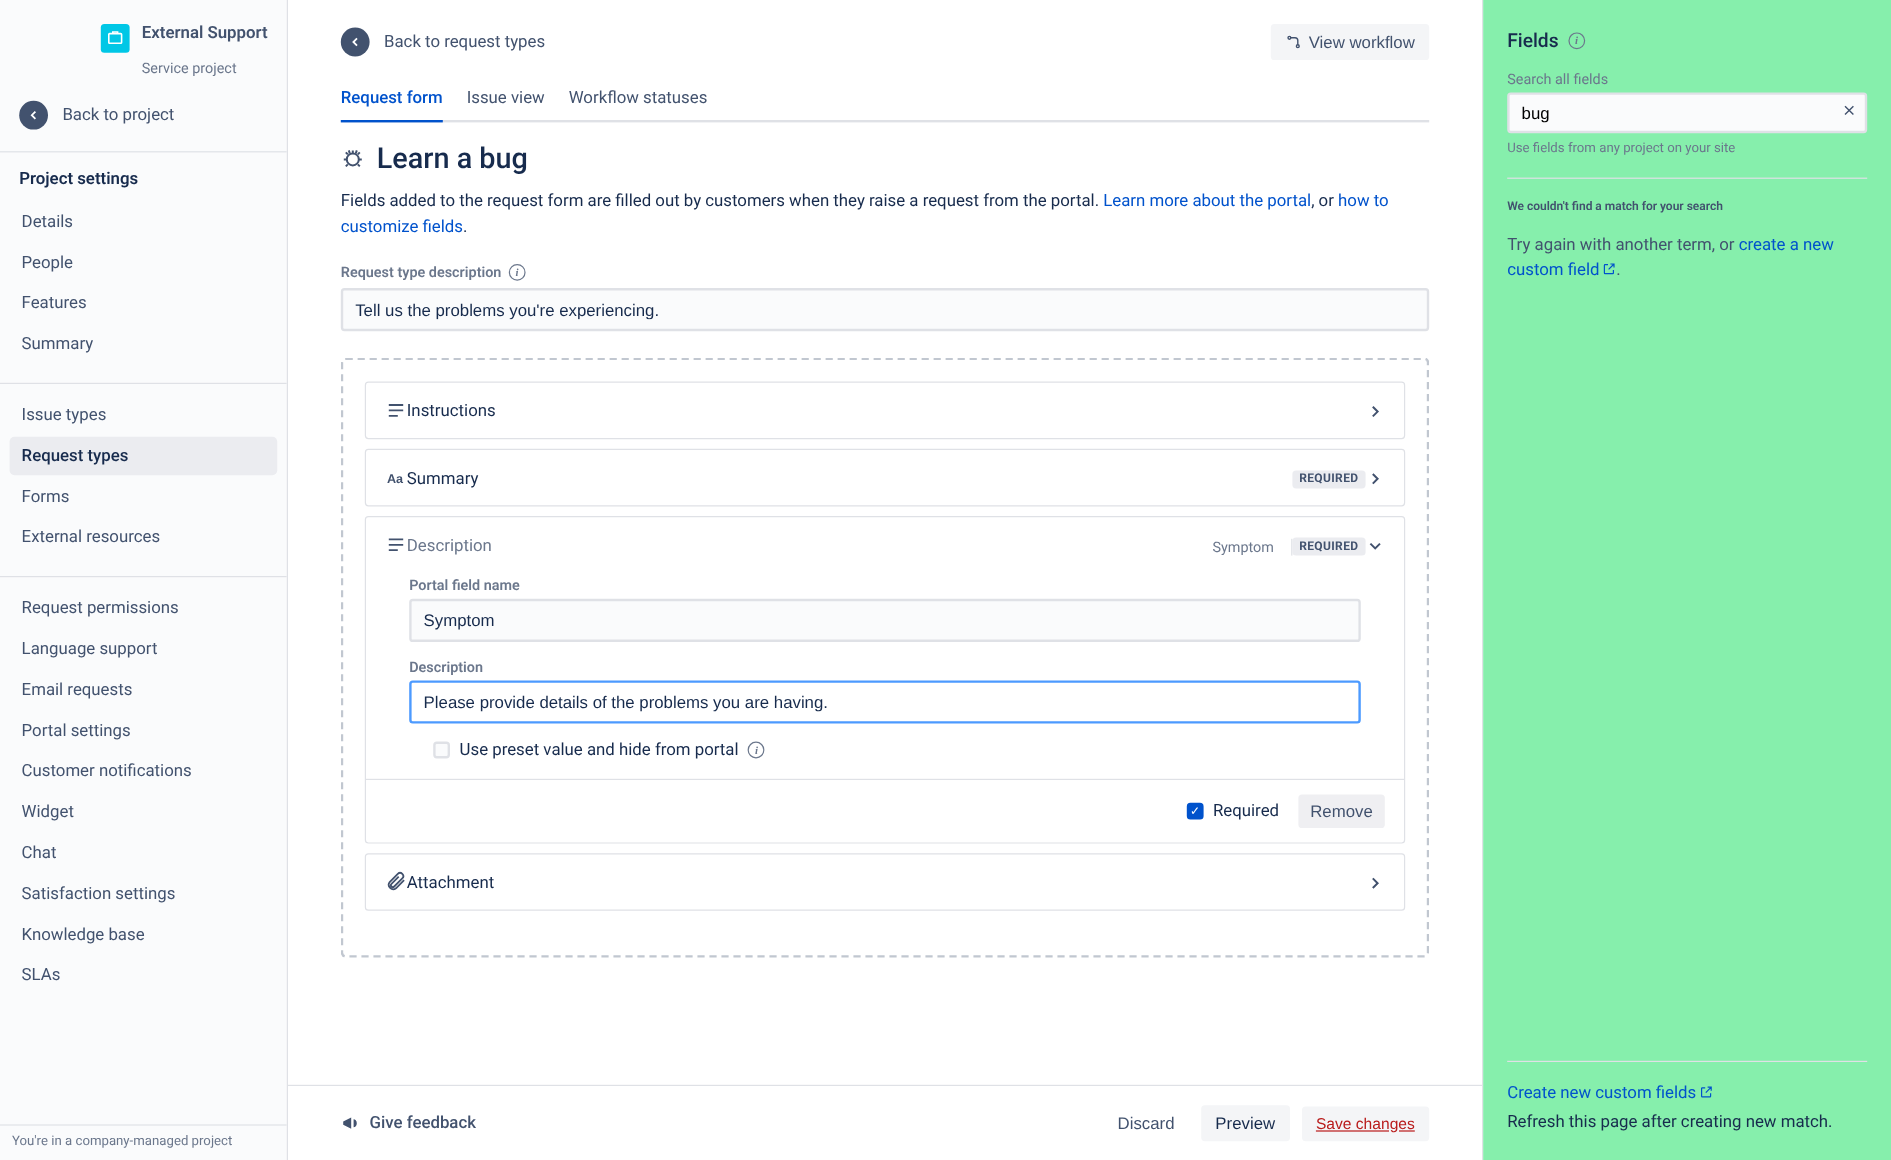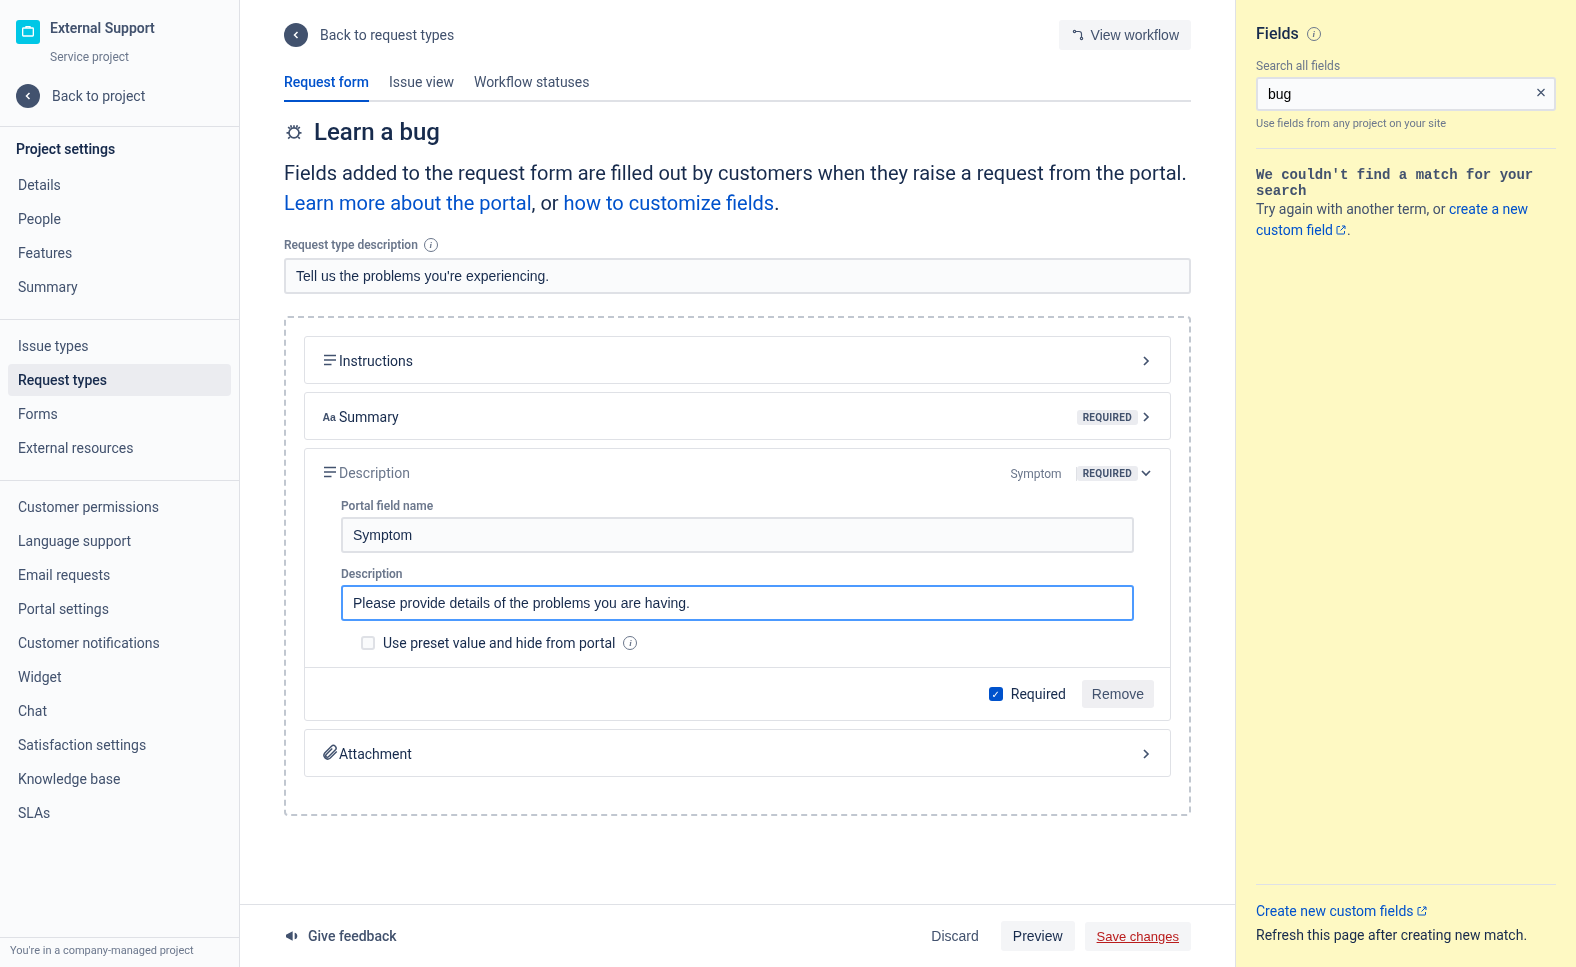--- a/index.html
+++ b/index.html
@@ -26,20 +26,21 @@
       border-right: 1px solid #dfe1e6;
       display: flex;
       flex-direction: column;
       overflow-y: auto;
     }
     .sidebar-header {
       padding: 20px 16px 12px;
       display: flex;
       gap: 10px;
       align-items: flex-start;
+      justify-content: flex-end;
     }
     .project-icon {
       width: 24px;
       height: 24px;
       background: #00c7e6;
       border-radius: 3px;
       display: flex;
       align-items: center;
       justify-content: center;
       color: white;
@@ -174,21 +175,21 @@
     .page-title {
       display: flex;
       align-items: center;
       gap: 10px;
       margin-bottom: 12px;
     }
     .page-title h1 { font-size: 24px; font-weight: 500; color: #172b4d; }
     .bug-icon { width: 20px; height: 20px; color: #42526e; }
     .desc-line {
       color: #172b4d;
-      font-size: 20px;
+      font-size: 14px;
       line-height: 1.5;
       margin-bottom: 20px;
     }
     .field-label {
       font-size: 12px;
       color: #6b778c;
       font-weight: 600;
       margin-bottom: 6px;
       display: flex;
       align-items: center;
@@ -334,21 +335,21 @@
       padding: 7px 12px;
       color: #b91c1c;
       border-radius: 3px;
       font-size: 13px;
       text-decoration: underline;
     }
 
     
     .right-panel {
       width: 340px;
-      background: #fef9c3;
+      background: #86efac;
       padding: 24px 20px;
       display: flex;
       flex-direction: column;
     }
     .panel-title {
       font-size: 16px;
       font-weight: 500;
       color: #172b4d;
       display: flex;
       align-items: center;
@@ -367,21 +368,21 @@
     .clear-x {
       position: absolute;
       right: 8px;
       top: 50%;
       transform: translateY(-50%);
       cursor: pointer;
       color: #42526e;
     }
     .panel-hint { font-size: 11px; color: #6b778c; margin-top: 6px; }
     .panel-divider { border-top: 1px solid #dfe1e6; margin: 18px 0; }
-    .no-match-title { font-weight: 600; color: #42526e; font-size: 14px; margin-bottom: 0; font-family: Liberation Mono, monospace; }
+    .no-match-title { font-weight: 600; color: #42526e; font-size: 10px; margin-bottom: 16px; }
     .no-match-text { color: #42526e; font-size: 14px; line-height: 1.5; }
     .panel-bottom { margin-top: auto; }
     .ext-link-icon { width: 12px; height: 12px; display: inline-block; margin-left: 2px; vertical-align: -1px; }
     .info-icon {
       width: 14px;
       height: 14px;
       border: 1.5px solid #6b778c;
       border-radius: 50%;
       display: inline-flex;
       align-items: center;
@@ -426,21 +427,21 @@
     </ul>
   <div class="sidebar-divider"></div>
   <ul class="sidebar-nav" id="nav-g2">
       <li>Issue types</li>
       <li class="active">Request types</li>
       <li>Forms</li>
       <li>External resources</li>
     </ul>
   <div class="sidebar-divider"></div>
   <ul class="sidebar-nav" id="nav-g3">
-      <li>Customer permissions</li>
+      <li>Request permissions</li>
       <li>Language support</li>
       <li>Email requests</li>
       <li>Portal settings</li>
       <li>Customer notifications</li>
       <li>Widget</li>
       <li>Chat</li>
       <li>Satisfaction settings</li>
       <li>Knowledge base</li>
       <li>SLAs</li>
     </ul>

